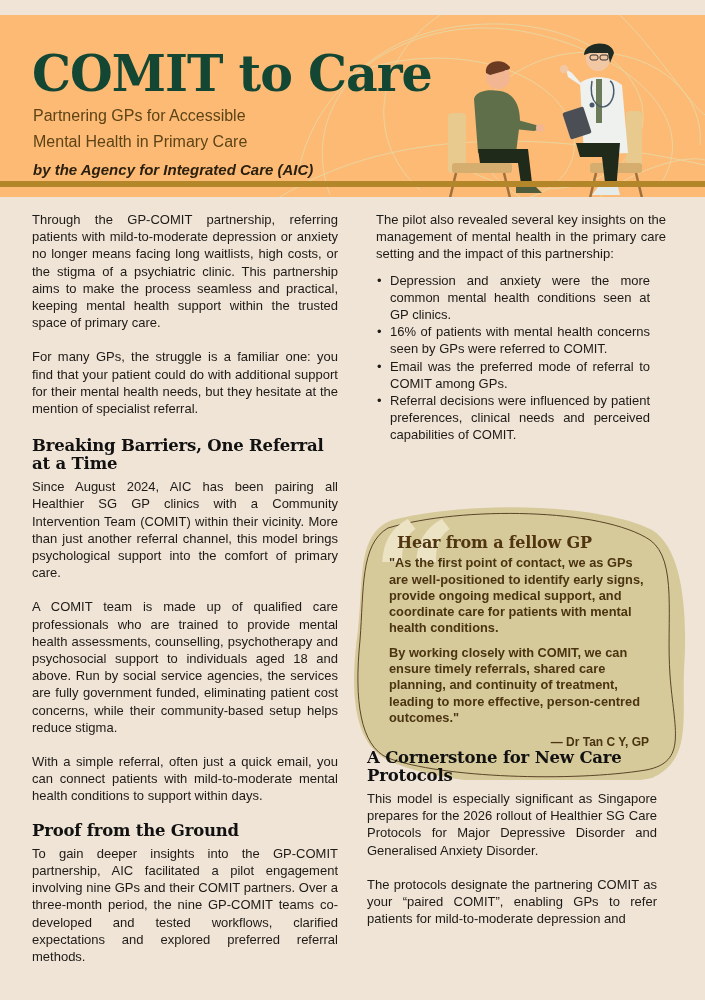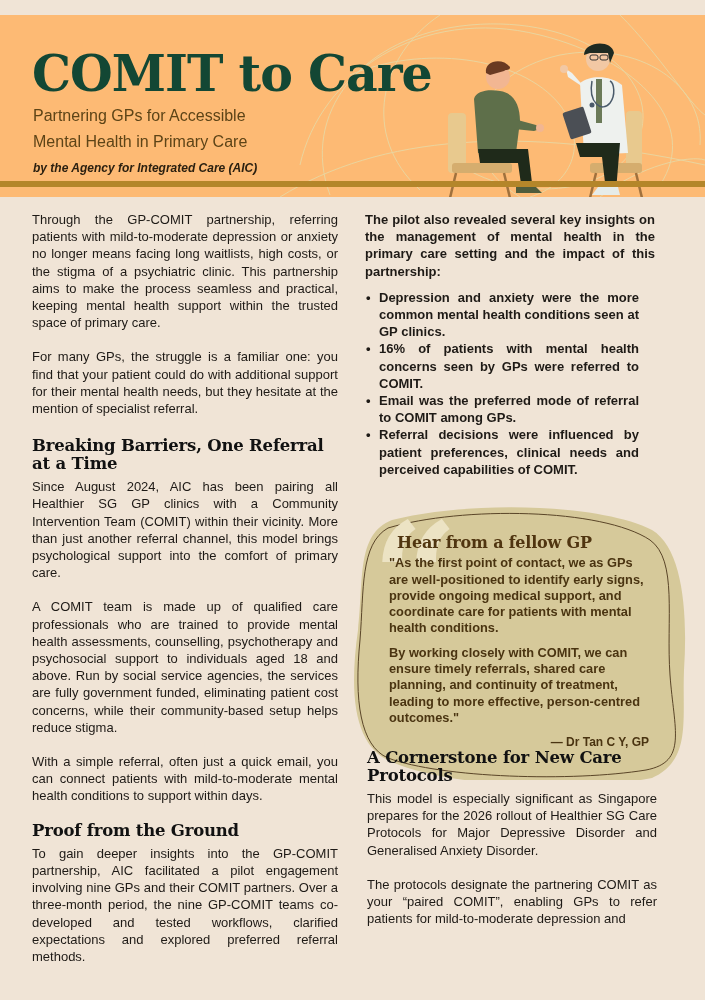--- a/index.html
+++ b/index.html
@@ -24,27 +24,27 @@
     font-family: "DejaVu Serif", serif; font-weight: bold;
     font-size: 50px; letter-spacing: -1px; color: #134734; line-height: 1;
     transform: scaleX(0.98); transform-origin: left;
   }
   .subtitle {
     position: absolute; left: 33px; top: 88px; margin: 0;
     font-size: 16px; line-height: 26px; color: #5d4417; font-weight: normal;
   }
   .byline {
     position: absolute; left: 33px; top: 146px; margin: 0;
-    font-size: 12px; font-style: italic; font-weight: bold; color: #2b2010;
+    font-size: 15px; font-style: italic; font-weight: bold; color: #2b2010;
   }
   .illustration { position: absolute; left: 430px; top: 18px; }
 
   .col { position: absolute; font-size: 13px; line-height: 17.2px; }
   .col-left { left: 32px; top: 211px; width: 306px; }
-  .col-right { left: 365px; top: 211px; width: 290px; font-weight: bold; }
+  .col-right { left: 376px; top: 211px; width: 290px; }
   p { margin: 0 0 17px 0; text-align: justify; }
   h2 {
     font-family: "DejaVu Serif", serif; font-weight: bold;
     font-size: 16.5px; line-height: 18px; margin: 0 0 5px 0; color: #111;
     letter-spacing: -0.2px;
   }
   .col-left h2.h-breaking { margin-top: 20px; }
   ul.insights { margin: -8px 16px 0 0; padding: 0 0 0 14px; list-style: none; }
   ul.insights li { position: relative; text-align: justify; }
   ul.insights li::before {

